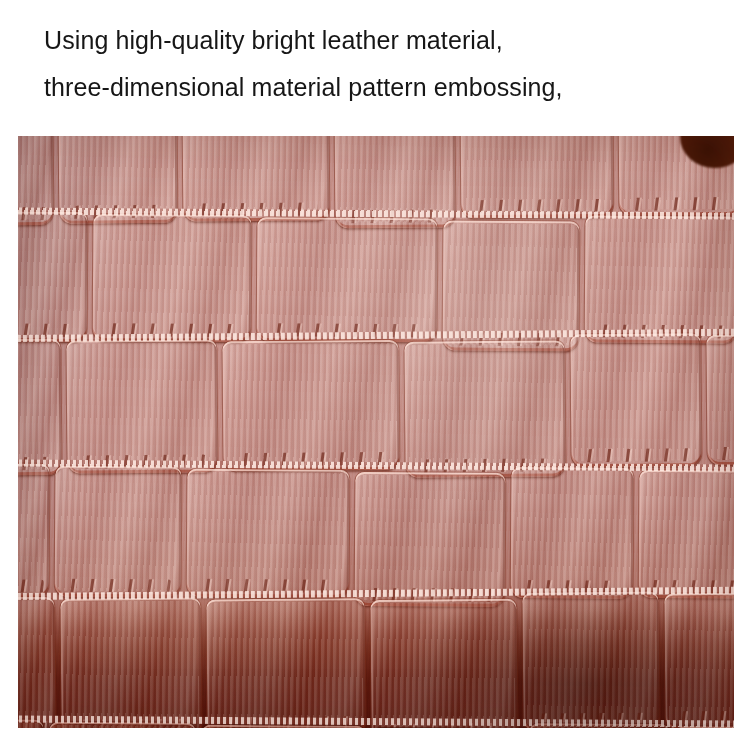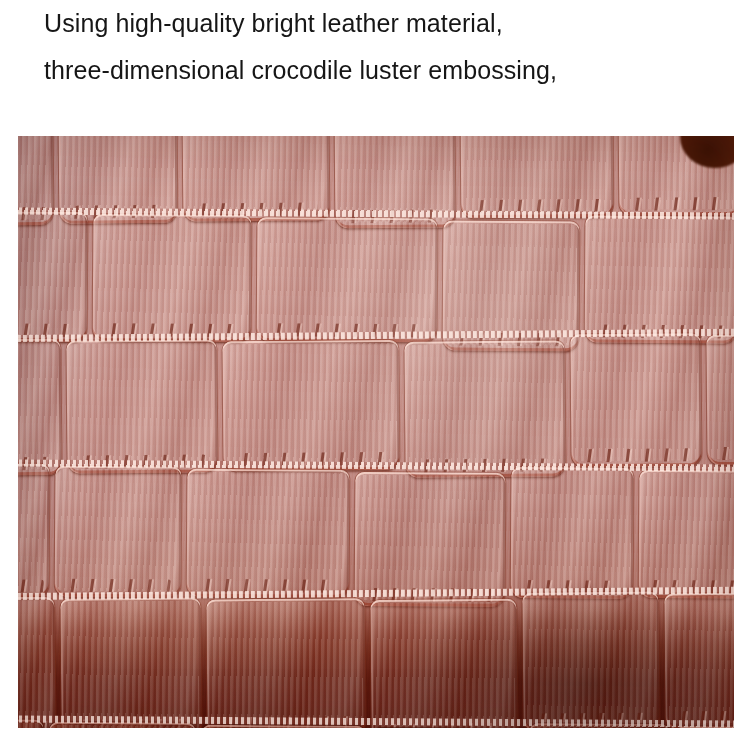--- a/index.html
+++ b/index.html
@@ -19,21 +19,21 @@
     position: relative;
     width: 750px;
     height: 750px;
     background: #ffffff;
   }
 
   
   .caption {
     position: absolute;
     left: 44px;
-    top: 0px;
+    top: 17px;
     width: 700px;
   }
   .caption-line {
     font-family: "Liberation Sans", sans-serif;
     font-size: 25px;
     line-height: 47px;
     color: #161616;
     letter-spacing: 0.1px;
     white-space: nowrap;
   }
@@ -241,21 +241,21 @@
     box-shadow: inset 0 0 58px rgba(70,20,10,0.22);
   }
 </style>
 </head>
 <body>
 
 <div class="page">
 
   <div class="caption">
     <div class="caption-line">Using high-quality bright leather material,</div>
-    <div class="caption-line">three-dimensional crocodile luster embossing,</div>
+    <div class="caption-line">three-dimensional material pattern embossing,</div>
   </div>
 
   <div class="photo">
     <div class="leather-base"></div>
     <div class="grain"></div>
     <div class="rows" id="scale-rows">
         <div class="row" style="top: -18px; height: 112px; transform: rotate(-0.5deg);">
           <div class="scale" style="width: 62px; height: 104px; margin-top: 0px;"></div>
           <div class="scale" style="width: 118px; height: 101px; margin-top: 2px;"></div>
           <div class="scale" style="width: 146px; height: 98px; margin-top: 4px;"></div>

